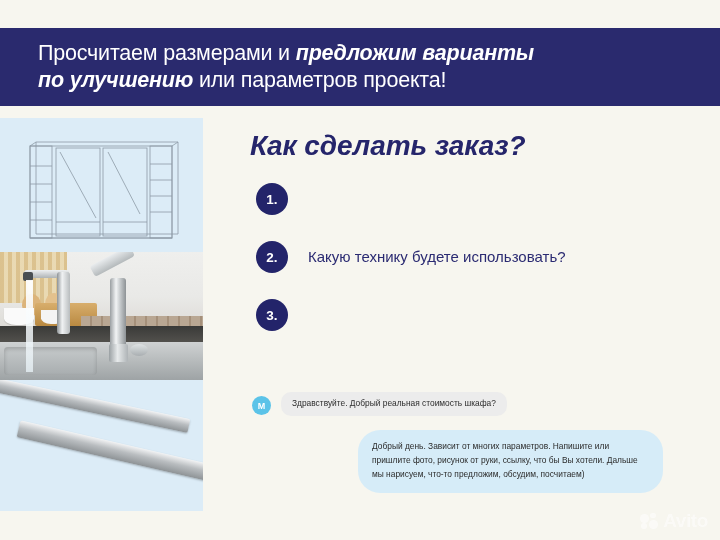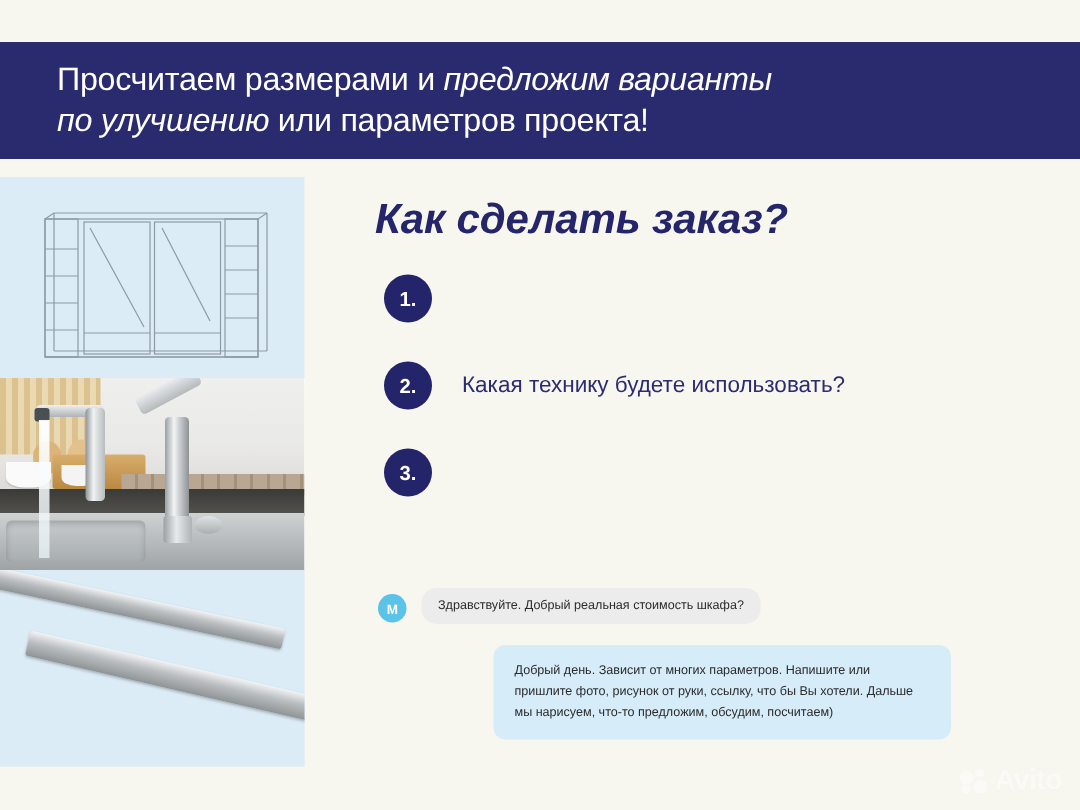--- a/index.html
+++ b/index.html
@@ -19,21 +19,21 @@
   }
   .banner-text{
     color:#ffffff;
     font-size:21.5px;
     line-height:1.27;
     font-weight:400;
     letter-spacing:-0.2px;
     padding:0 36px 0 38px;
     white-space:pre-wrap;
   }
-  .banner-text .em{font-weight:normal;font-style:italic;}
+  .banner-text .em{font-weight:bold;font-style:italic;}
 
   
   .photos{
     position:absolute;left:0;top:118px;width:203px;height:393px;
     display:flex;flex-direction:column;
   }
   .photo{position:relative;overflow:hidden;background:#dff0fa;}
   .photo-1{height:134px;background:#dcecf7;}
   .photo-2{height:128px;background:#ffffff;}
   .photo-3{height:131px;background:#dcecf7;}
@@ -122,21 +122,21 @@
     background:#5bc3e8;color:#fff;font-size:9px;font-weight:bold;
     display:flex;align-items:center;justify-content:center;margin-top:4px;
   }
   .bubble-in{
     margin-left:10px;background:#ececec;border-radius:10px;
     padding:6px 11px 7px;color:#2c2c2c;font-size:8.4px;line-height:1.35;
     max-width:300px;
   }
   .msg-out{display:flex;justify-content:flex-start;margin-top:14px;}
   .bubble-out{
-    margin-left:77px;background:#d6ecf8;border-radius:8px;
+    margin-left:106px;background:#d6ecf8;border-radius:22px;
     padding:10px 14px 12px;color:#2c2c2c;font-size:8.4px;line-height:1.62;
     width:277px;
   }
 
   
   .avito{
     position:absolute;right:12px;bottom:8px;
     display:flex;align-items:center;gap:4px;opacity:.55;
   }
   .avito-mark{position:relative;width:19px;height:17px;}
@@ -225,21 +225,21 @@
 
   <div class="content">
     <div class="heading">Как сделать заказ?</div>
 
     <div class="steps">
       <div class="step step-1">
         <div class="step-badge">1.</div>
       </div>
       <div class="step step-2">
         <div class="step-badge">2.</div>
-        <div class="step-text">Какая технику будете использовать?</div>
+        <div class="step-text">Какую технику будете использовать?</div>
       </div>
       <div class="step step-3">
         <div class="step-badge">3.</div>
       </div>
     </div>
   </div>
 
   <div class="chat">
     <div class="msg-in">
       <div class="avatar">M</div>

